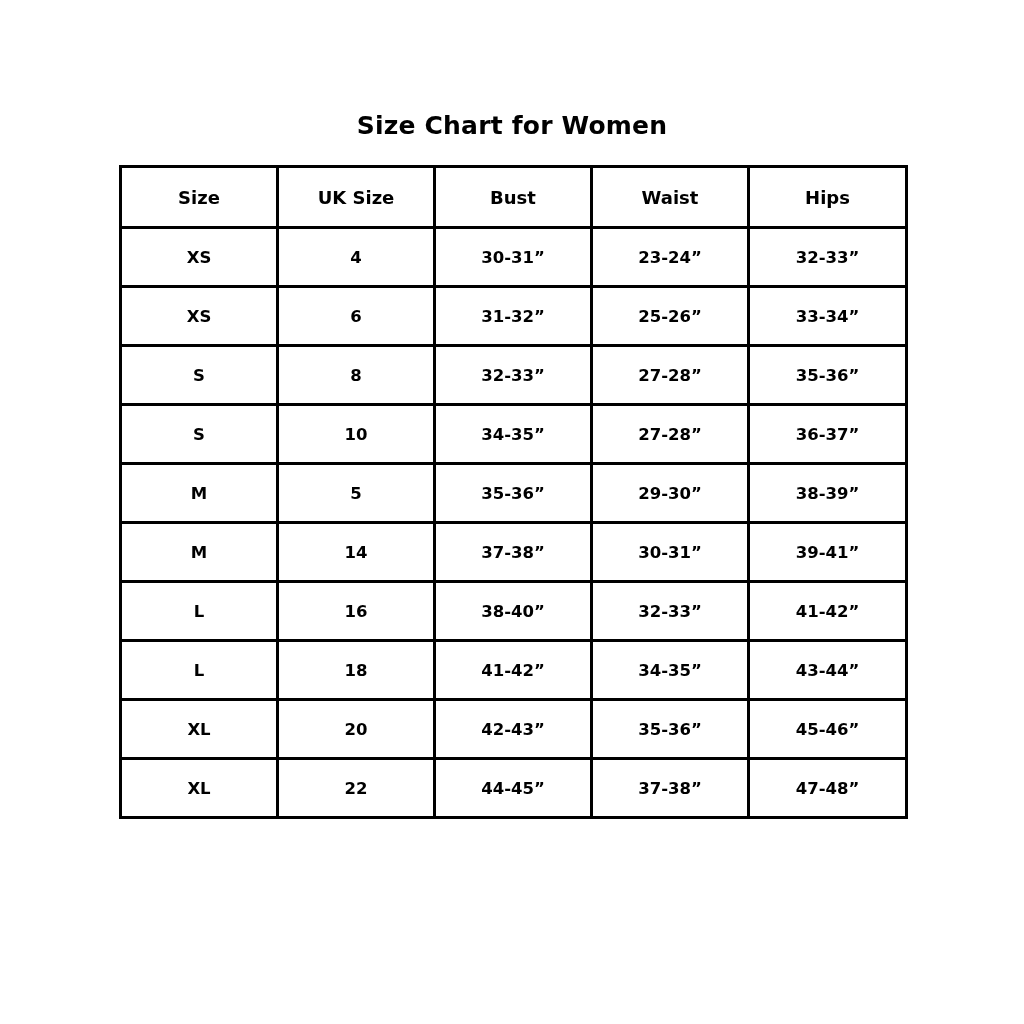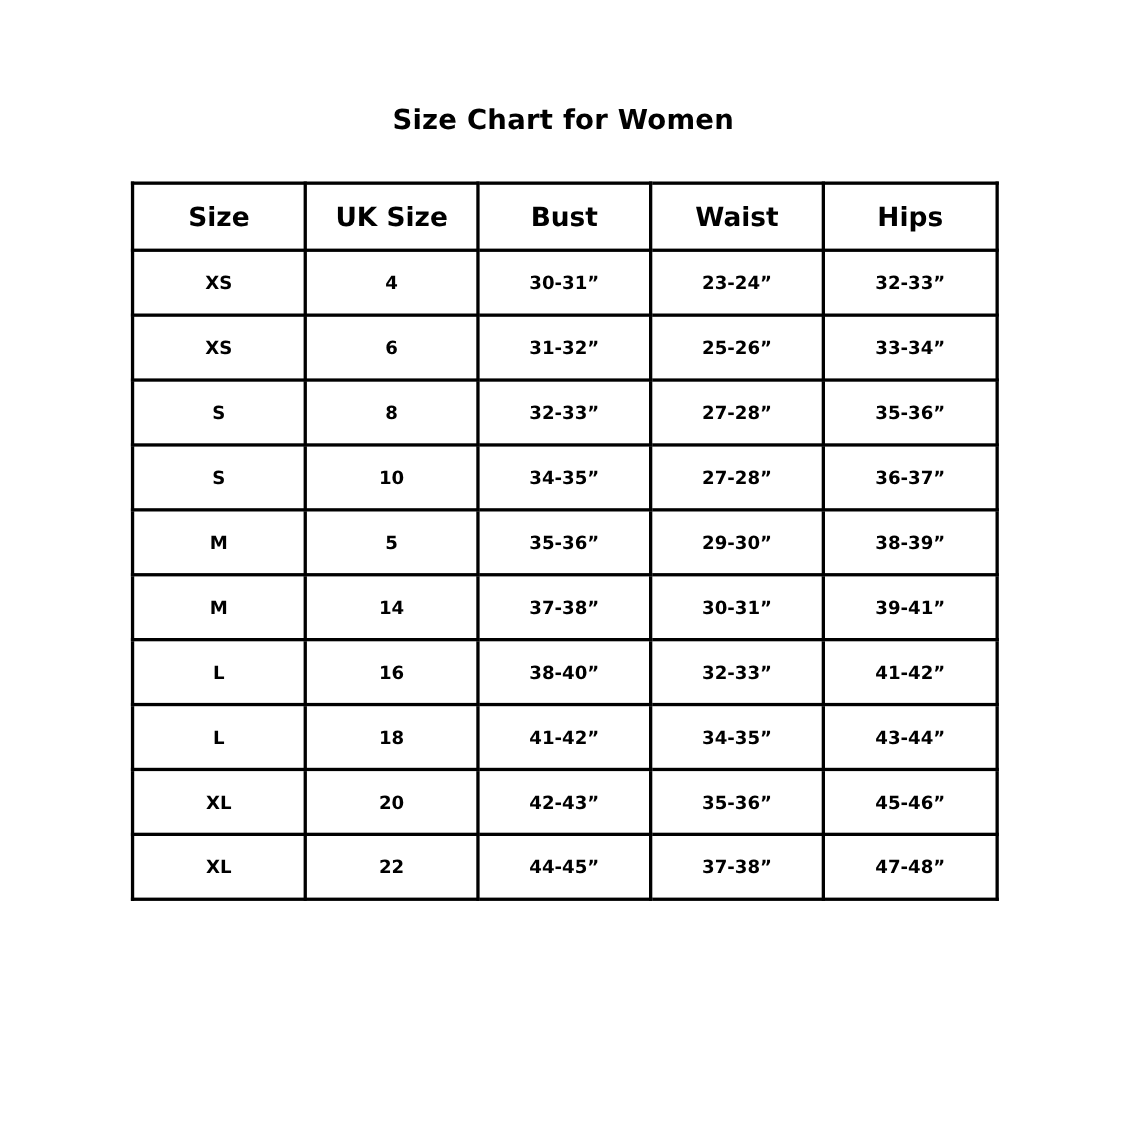--- a/index.html
+++ b/index.html
@@ -15,21 +15,21 @@
     overflow: hidden;
   }
   .page {
     position: relative;
     width: 1024px;
     height: 1024px;
     box-sizing: border-box;
   }
   .chart-title {
     position: absolute;
-    top: 94px;
+    top: 111px;
     left: 0;
     width: 1024px;
     text-align: center;
     font-size: 25px;
     font-weight: bold;
     letter-spacing: 0.2px;
   }
   .table-wrap {
     position: absolute;
     top: 165px;
@@ -45,21 +45,21 @@
   table.size-table th {
     border: 3px solid #000000;
     text-align: center;
     vertical-align: middle;
     height: 56px;
     font-size: 16.5px;
     font-weight: bold;
     padding: 0;
   }
   table.size-table thead th {
-    font-size: 24px;
+    font-size: 18px;
     height: 58px;
   }
   col.c0 { width: 157px; }
   col.c1 { width: 157px; }
   col.c2 { width: 157px; }
   col.c3 { width: 157px; }
   col.c4 { width: 158px; }
 </style>
 </head>
 <body>

